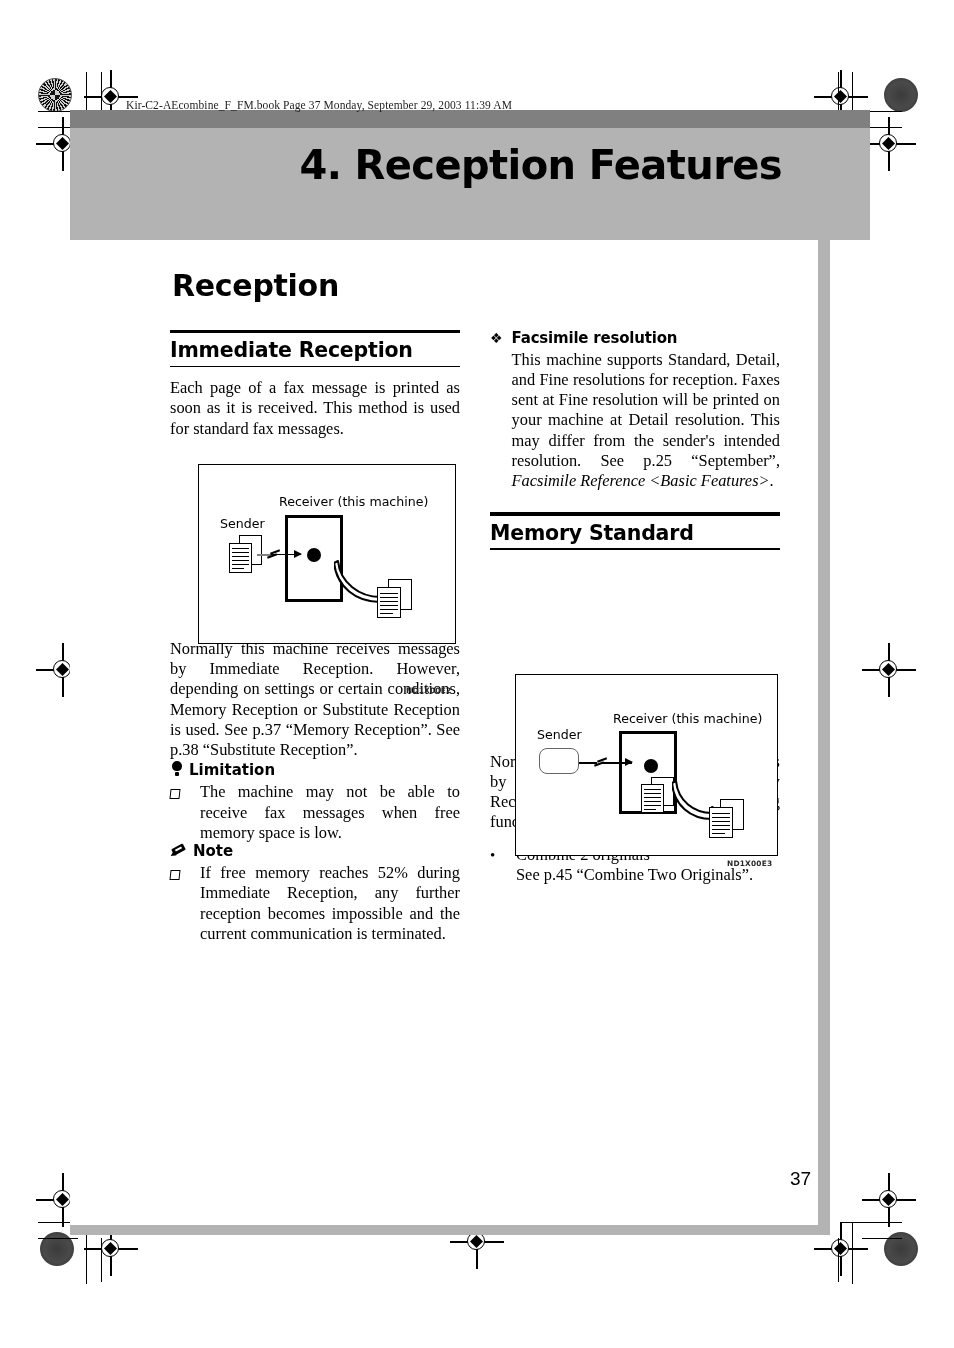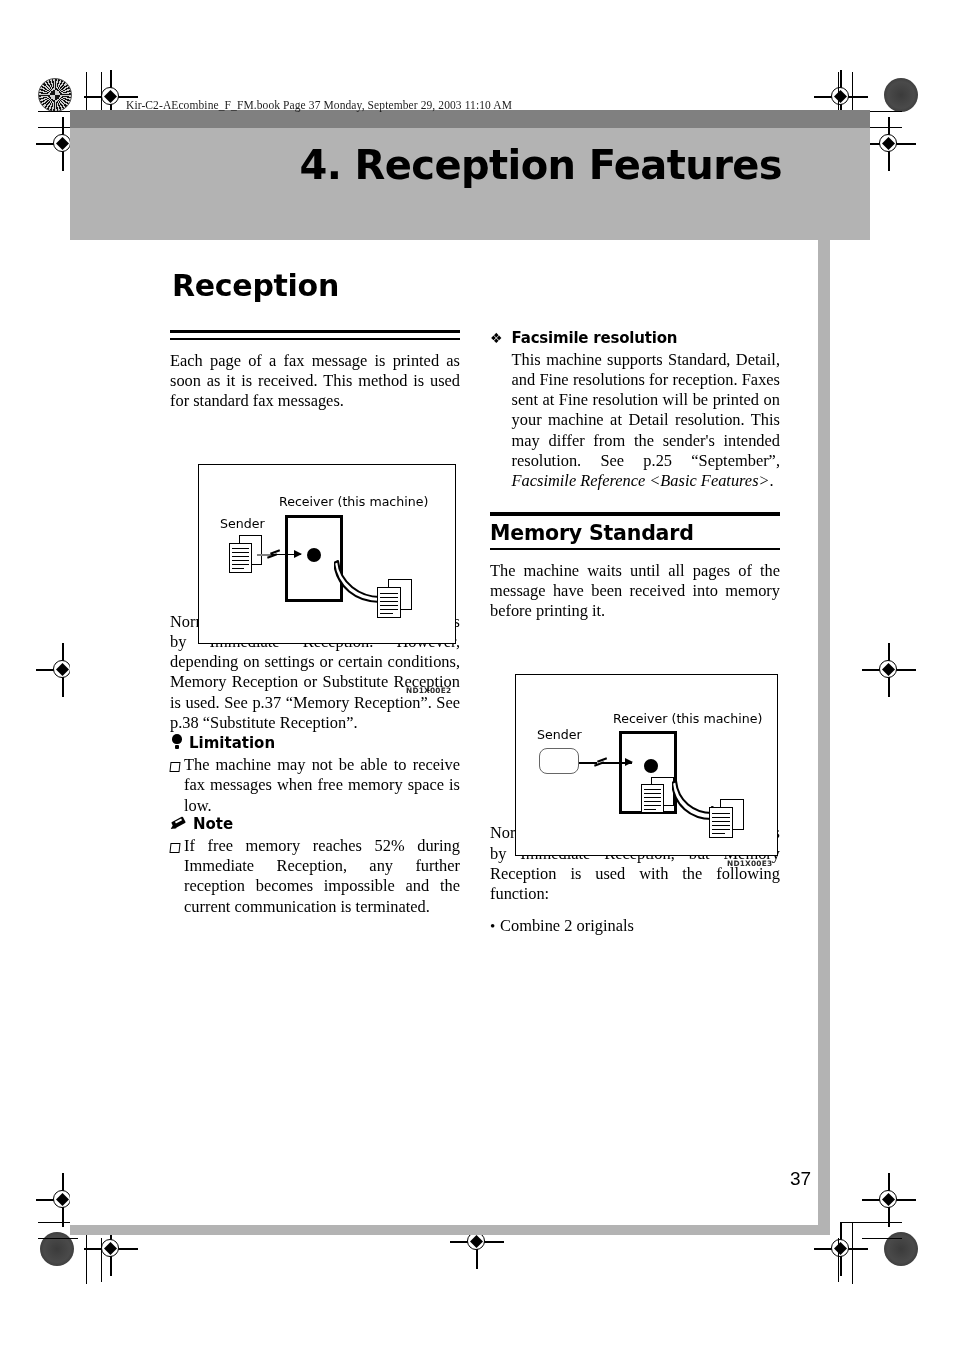--- a/index.html
+++ b/index.html
@@ -54,21 +54,21 @@
 
   p.body{font-family:"Liberation Serif",serif;font-size:16.4px;line-height:1.235;
      color:#000;margin:0;text-align:justify;}
   p.body.t{margin-top:11px;}
   .it{font-style:italic;}
 
   
   .blk{margin-top:1px;}
   .blk-head{font-family:"DejaVu Sans","Liberation Sans",sans-serif;font-weight:bold;
      font-size:15px;display:flex;align-items:flex-end;gap:6px;line-height:1;}
-  .blk-item{display:flex;gap:0;margin-top:4px;}
+  .blk-item{display:flex;gap:16px;margin-top:4px;}
   .blk-item .glyph{flex:0 0 auto;width:14px;padding-top:3px;}
   .blk-item .txt{flex:1 1 auto;font-family:"Liberation Serif",serif;font-size:16.4px;
      line-height:1.235;text-align:justify;}
 
   .sq{display:inline-block;width:10px;height:10px;border:1.6px solid #000;box-sizing:border-box;
       transform:skewX(-6deg);}
   .diamond-bullet{font-size:14px;line-height:1;}
   .dot-bullet{font-size:15px;line-height:1;}
 
   .dfn{display:flex;gap:9px;}
@@ -214,29 +214,30 @@
       <div class="ring"></div>
       <div class="diamond"></div>
   </div>
 </div>
 
 <div class="band-dark"></div>
 <div class="band-light"></div>
 <div class="page-panel"></div>
 <div class="page-white"></div>
 
-<div class="fileline">Kir-C2-AEcombine_F_FM.book  Page 37  Monday, September 29, 2003  11:10 AM</div>
+<div class="fileline">Kir-C2-AEcombine_F_FM.book  Page 37  Monday, September 29, 2003  11:39 AM</div>
 <div class="chapter-title">4. Reception Features</div>
 
 <div class="content">
 
   <div class="h1">Reception</div>
 
   <div class="col col-left">
     <div class="rule-top"></div>
+    <div class="h2">Immediate Reception</div>
     <div class="rule-bot"></div>
 
     <p class="body t">Each page of a fax message is printed as soon as it is received. This method is used for standard fax messages.</p>
 
     <div style="height:200px;"></div>
 
     <p class="body">Normally this machine receives messages by Immediate Reception. However, depending on settings or certain conditions, Memory Reception or Substitute Reception is used. See p.37 “Memory Reception”. See p.38 “Substitute Reception”.</p>
 
     <div class="blk">
       <div class="blk-head">
@@ -277,30 +278,30 @@
         <p class="body" style="margin-top:2px;"><span>This machine supports Standard, Detail, and Fine resolutions for reception. Faxes sent at Fine resolution will be printed on your machine at Detail resolution. This may differ from the sender's intended resolution. See p.25 “September”, </span><span class="it">Facsimile Reference &lt;Basic Features&gt;</span><span>.</span></p>
       </span>
     </div>
 
     <div style="height:21px;"></div>
 
     <div class="rule-top"></div>
     <div class="h2">Memory Standard</div>
     <div class="rule-bot"></div>
 
-    <p class="body t">The machine waits until all pages of the message have been received into memory before printing it.</p>
 
     <div style="height:202px;"></div>
 
     <p class="body">Normally this machine receives messages by Immediate Reception, but Memory Reception is used with the following function:</p>
 
     <div class="blk-item" style="margin-top:12px;">
       <span class="glyph dot-bullet" style="width:10px;">•</span>
       <span class="txt">
         <span style="display:block;">Combine 2 originals</span>
+        <span style="display:block;text-align:justify;">See p.45 “Combine Two Originals”.</span>
       </span>
     </div>
   </div>
 
   <div class="fig fig1">
     <div class="flabel" style="left:80px;top:29px;">Receiver (this machine)</div>
     <div class="flabel" style="left:21px;top:51px;">Sender</div>
 
     <div class="machine" style="left:86px;top:50px;width:58px;height:87px;"></div>
     <div class="bigdot" style="left:108px;top:83px;"></div>

